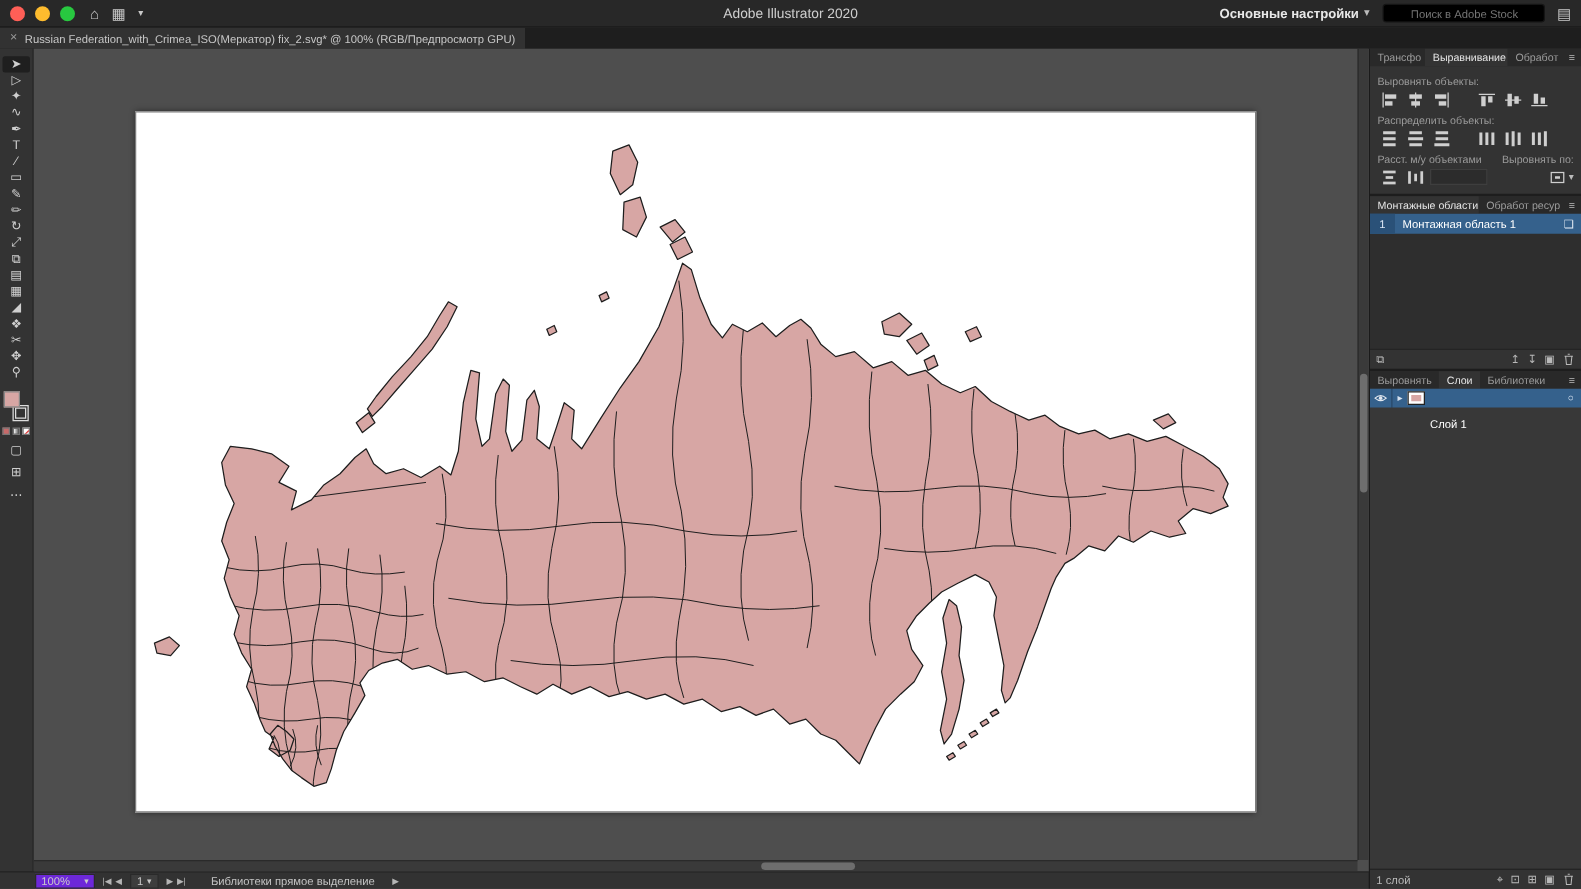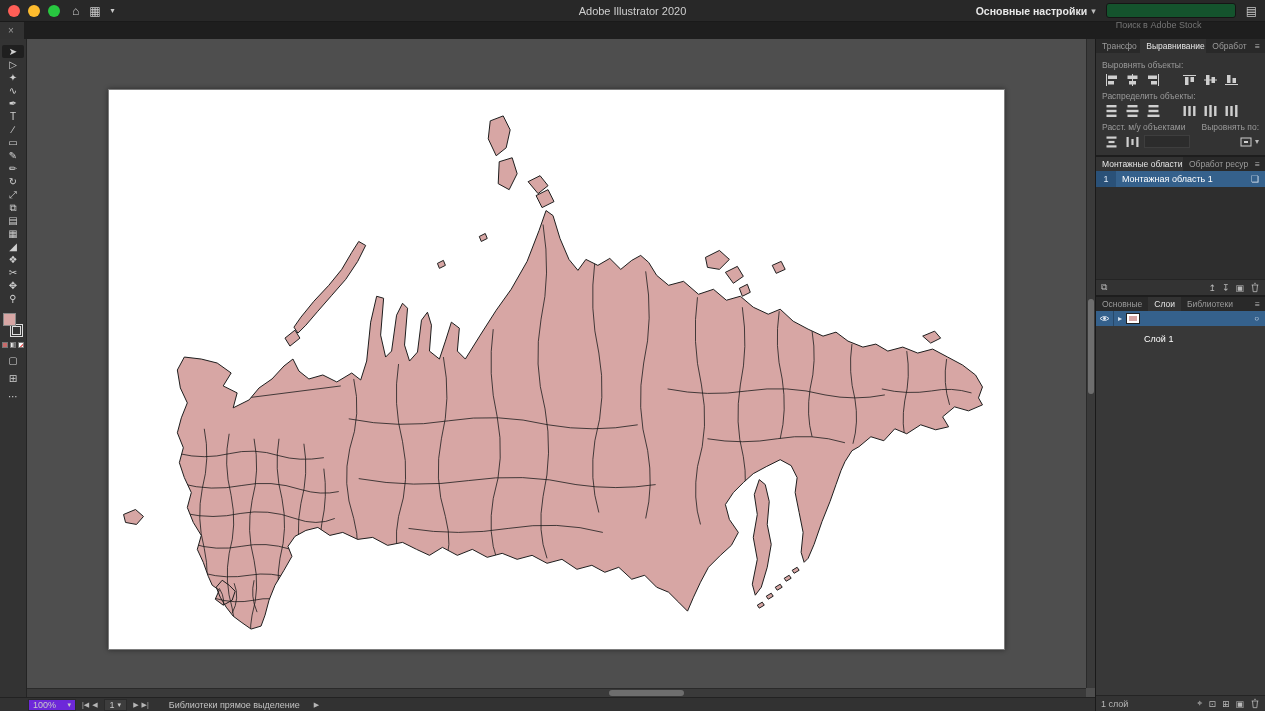--- a/index.html
+++ b/index.html
@@ -14,22 +14,22 @@
   
   .menubar{position:relative;height:22px;background:#282828;border-bottom:1px solid #1a1a1a;
     display:flex;align-items:center;padding:0 8px;font-size:11px;}
   .traffic{display:flex;gap:8px;margin-right:12px;}
   .traffic span{width:12px;height:12px;border-radius:50%;display:inline-block;}
   .winicon{color:#c9c9c9;font-size:12px;margin-right:10px;cursor:default;}
   .menutitle{position:absolute;left:0;right:0;text-align:center;color:#cfcfcf;font-size:11px;pointer-events:none;}
   .menuright{margin-left:auto;display:flex;align-items:center;gap:10px;z-index:2;}
   .workspace{color:#e8e8e8;font-weight:bold;font-size:10.5px;display:flex;align-items:center;gap:4px;}
   .workspace .chev{font-weight:normal;color:#bbb;font-size:9px;}
-  .searchpill{display:flex;align-items:center;gap:16px;background:#14532d;border:1px solid #151515;
-    border-radius:3px;height:15px;padding:0 6px;width:130px;flex-direction:column;}
+  .searchpill{display:flex;align-items:center;gap:16px;background:#000000;border:1px solid #151515;
+    border-radius:3px;height:15px;padding:0 6px;width:130px;}
   .searchpill input{background:transparent;border:none;outline:none;color:#9a9a9a;font-size:9px;width:110px;
     font-family:"Liberation Sans",sans-serif;}
   
   .tabbar{height:17px;background:#1e1e1e;display:flex;align-items:flex-end;}
   .doctab{height:17px;background:#323232;display:flex;align-items:center;gap:6px;
     padding:0 10px 0 8px;font-size:9px;color:#c7c7c7;max-width:420px;white-space:nowrap;}
   .doctab .close{color:#9a9a9a;font-size:10px;}
   
   .content{display:flex;height:672px;}
   .leftcol{width:1095px;display:flex;flex-direction:column;}
@@ -143,20 +143,21 @@
       </svg>
       <input type="text" placeholder="Поиск в Adobe Stock" style="">
     </div>
     <span class="winicon" style="margin:0">▤</span>
   </div>
 </div>
 
 <div class="tabbar">
   <div class="doctab">
     <span class="close">×</span>
+    <span>Russian Federation_with_Crimea_ISO(Меркатор) fix_2.svg* @ 100% (RGB/Предпросмотр GPU)</span>
   </div>
 </div>
 
 <div class="content">
 
   <div class="leftcol">
     <div class="workrow">
       <div class="toolbar">
         <div id="toolbar-tools" style="display:flex;flex-direction:column;align-items:center">
             <span class="tool active">➤</span>
@@ -461,21 +462,21 @@
         <svg class="trashsvg" width="10" height="11" viewBox="0 0 12 13">
             <path d="M2 3.5 h8 M5 1.5 h2 M3 3.5 l0.8 8 h4.4 l0.8 -8" fill="none" stroke="#b9b9b9" stroke-width="1"></path>
           </svg>
       </div>
     </div>
 
     <div class="pgap"></div>
 
     <div style="flex:1;display:flex;flex-direction:column;">
       <div class="phead">
-        <span class="ptab">Основные</span>
+        <span class="ptab">Выровнять</span>
         <span class="ptab active">Слои</span>
         <span class="ptab">Библиотеки</span>
         <span class="pmenu">≡</span>
       </div>
       <div class="lybody">
         <div class="lyrow">
           <span class="eyebox">
             <svg width="11" height="9" viewBox="0 0 12 10">
                 <path d="M1 5 Q6 0.5 11 5 Q6 9.5 1 5 Z" fill="none" stroke="#e2e8f0" stroke-width="1"></path>
                 <circle cx="6" cy="5" r="1.6" fill="#e2e8f0"></circle>

